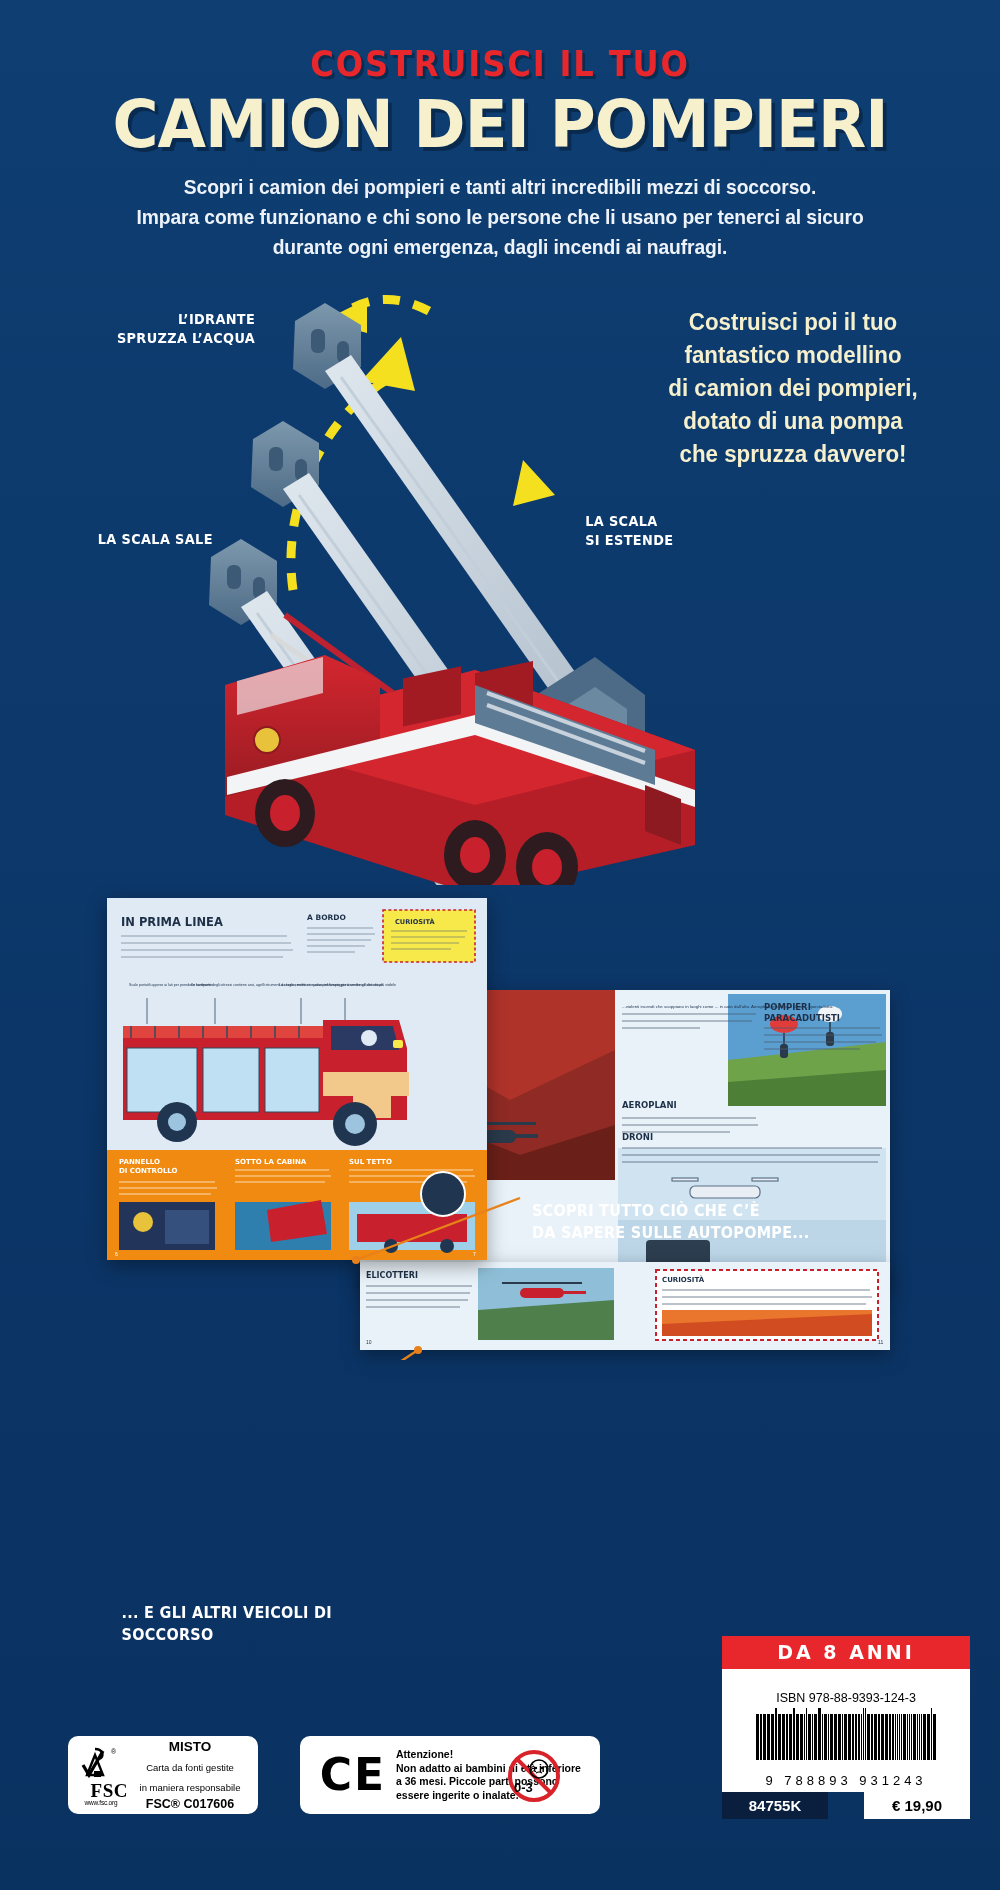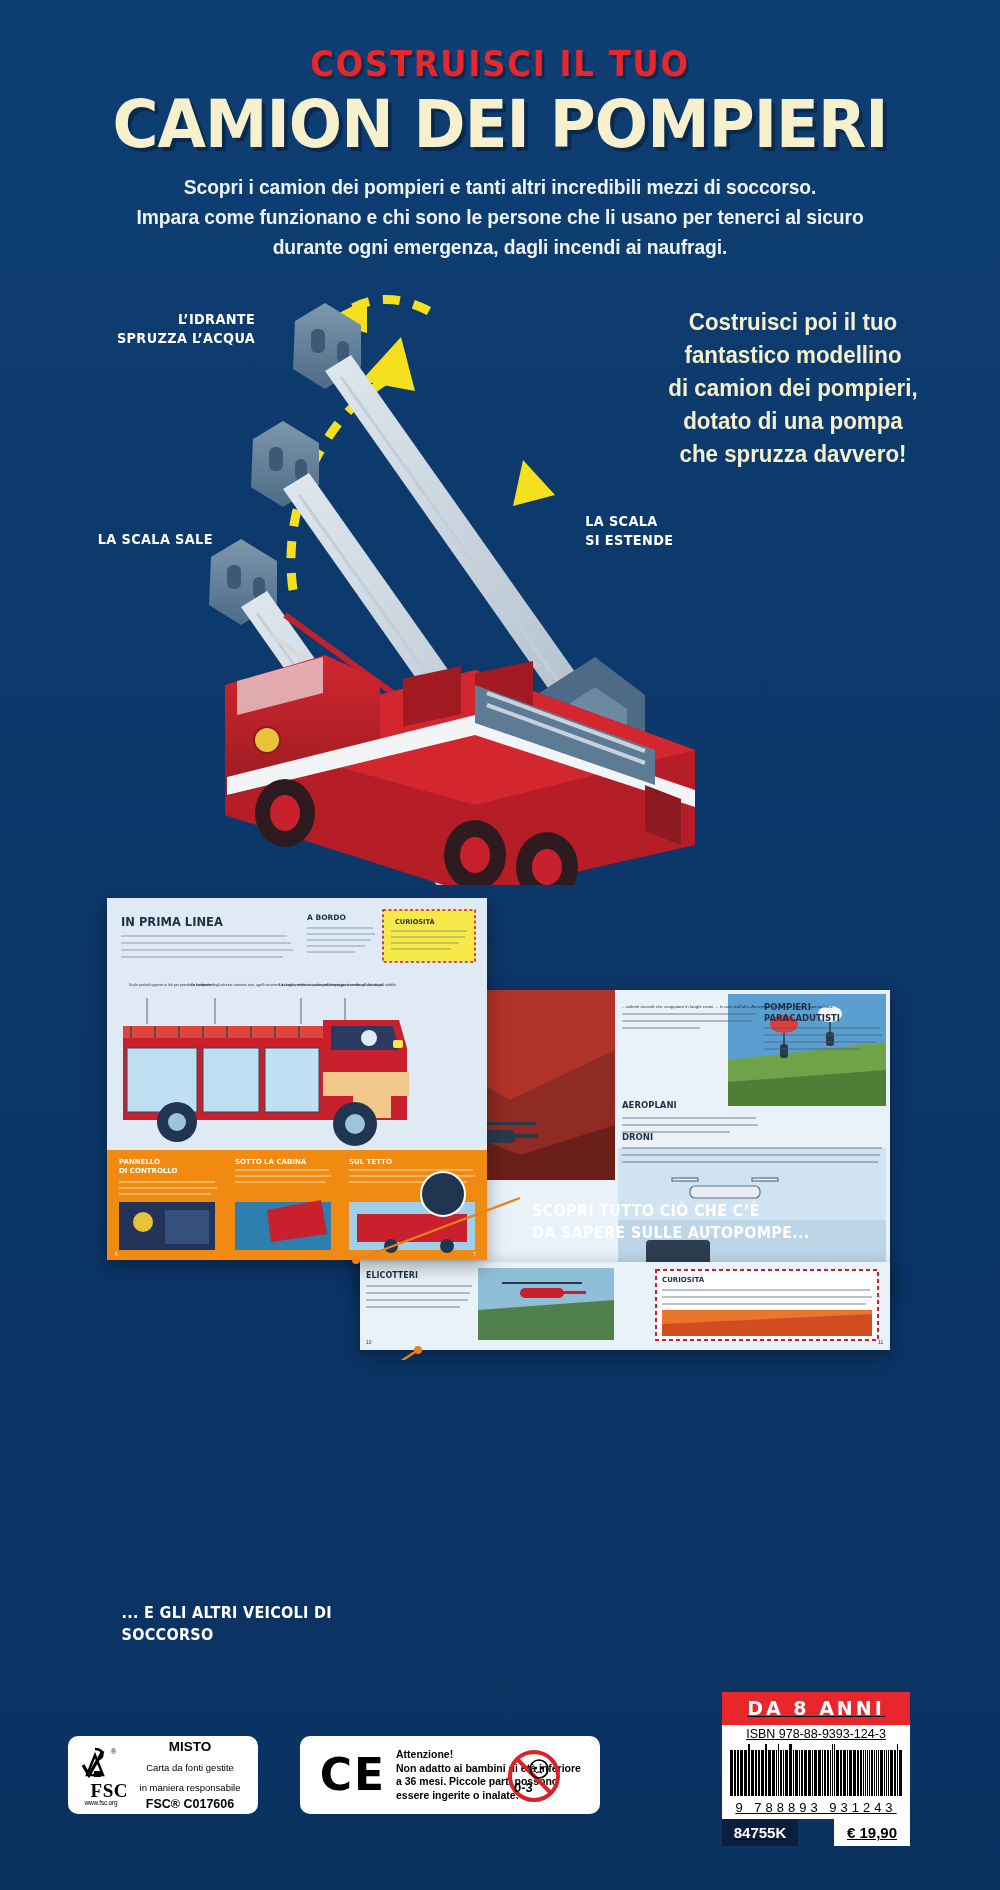--- a/index.html
+++ b/index.html
@@ -115,31 +115,31 @@
   .fsc-code  { font-family:"Liberation Sans",sans-serif; font-weight:bold; font-size:12.5px; margin-top:3px; }
 
   .ce-mark { font-family:"DejaVu Sans", sans-serif; font-weight:bold; font-size:44px; color:#000; letter-spacing:2px; width:86px; text-align:center; line-height:44px;}
   .ce-text { font-family:"Liberation Sans",sans-serif; font-size:10.5px; line-height:13.5px; color:#000; font-weight:bold; flex:1; }
 
   .nosmall {
     position:absolute; left:506px; top:1748px; width:56px; height:56px;
   }
 
   
-  #isbn-block { position:absolute; left:722px; top:1692px; width:188px;text-decoration:underline; }
+  #isbn-block { position:absolute; left:722px; top:1636px; width:248px; }
   .age-bar {
     background:#e8272c; color:#fff; text-align:center;
     font-family:"DejaVu Sans",sans-serif; font-weight:bold;
     font-size:19px; letter-spacing:3px; padding:5px 0 6px;
   }
-  .isbn-box { background:#fff; padding:2px 8px 4px; }
+  .isbn-box { background:#fff; padding:22px 8px 4px; }
   .isbn-txt { text-align:center; font-family:"Liberation Sans",sans-serif; font-size:12.5px; color:#000; margin-bottom:3px;}
   .barcode { height: 52px; display:flex; align-items:flex-end; justify-content:center; gap:1px; }
   .barcode i { display:block; background:#000; width:2px; height:100%; }
-  .isbn-digits { text-align:center; font-family:"Liberation Sans",sans-serif; font-size:13px; color:#000; letter-spacing:4px; margin-top:4px;}
+  .isbn-digits { text-align:center; font-family:"Liberation Sans",sans-serif; font-size:13px; color:#000; letter-spacing:4px; margin-top:13px;}
   .price-row { display:flex; }
   .code-cell { flex:1; background:#0a1f3d; color:#fff; text-align:center; font-family:"Liberation Sans",sans-serif; font-weight:bold; font-size:15px; padding:5px 0; }
   .price-cell{ flex:1; background:#fff; color:#000; text-align:center; font-family:"Liberation Sans",sans-serif; font-weight:bold; font-size:15px; padding:5px 0;margin-left:36px; }
 </style>
 </head>
 <body>
 
 <div class="page">
 
   <div class="kicker">COSTRUISCI IL TUO</div>

